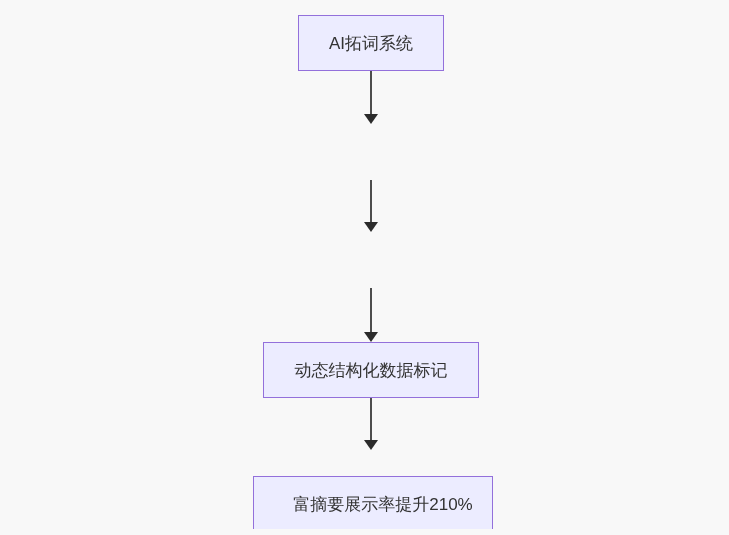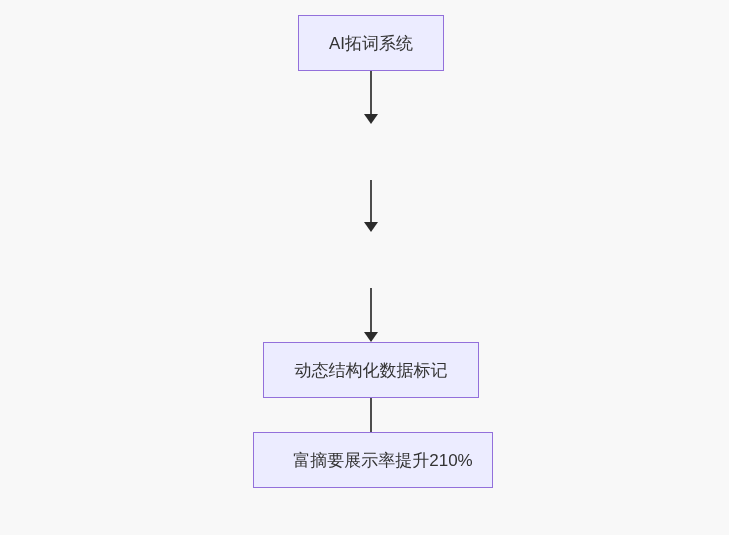--- a/index.html
+++ b/index.html
@@ -27,21 +27,21 @@
     align-items: center;
     justify-content: center;
     text-align: center;
     white-space: nowrap;
   }
   
   .n1 { left: 298px; top: 15px;  width: 146px; height: 56px; }
   .n2 { left: 275px; top: 124px; width: 192px; height: 56px; }
   .n3 { left: 261px; top: 232px; width: 222px; height: 56px; }
   .n4 { left: 263px; top: 342px; width: 216px; height: 56px; }
-  .n5 { left: 253px; top: 432px; width: 240px; height: 56px; padding-left: 20px; }
+  .n5 { left: 253px; top: 476px; width: 240px; height: 56px; padding-left: 20px; }
 
   .arrow {
     position: absolute;
     left: 364px;        
     width: 14px;
   }
   .a1 { top: 71px;  height: 53px; }
   .a2 { top: 180px; height: 52px; }
   .a3 { top: 288px; height: 54px; }
   .a4 { top: 398px; height: 52px; }

